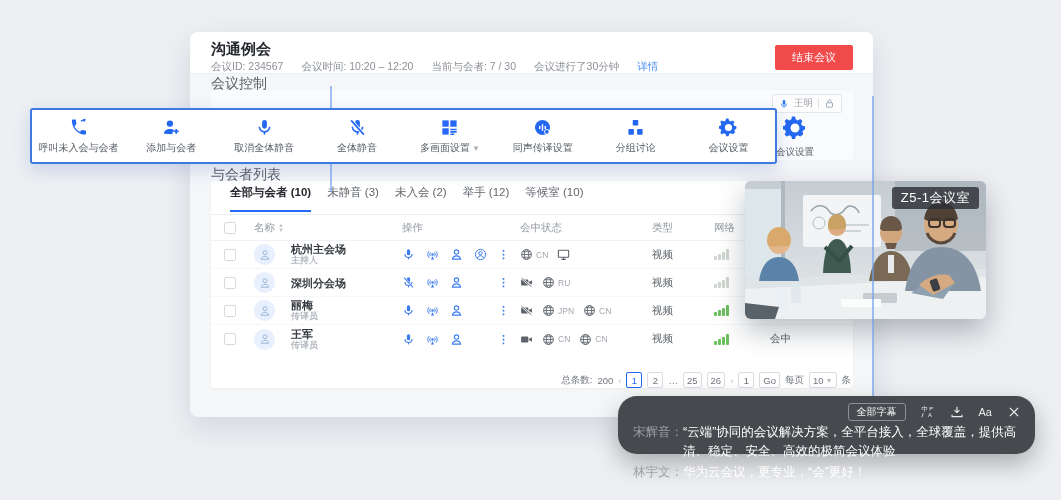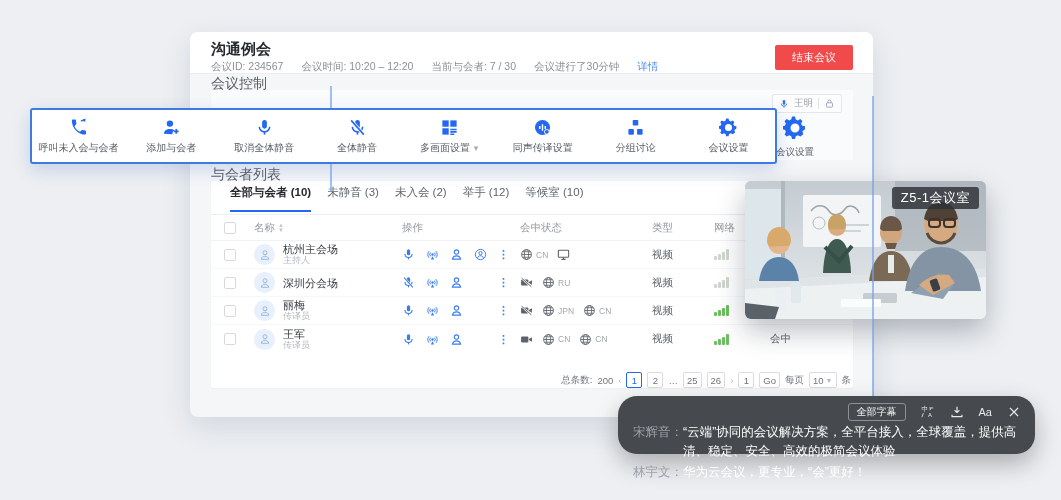--- a/index.html
+++ b/index.html
@@ -63,21 +63,21 @@
   .search-sel .scaret { margin-left:auto; font-size:8px; color:#b8bcc2; }
 
   .tgrid { display:grid; grid-template-columns:30px 148px 118px 132px 62px 56px 70px; align-items:center;
            padding:0 13px; }
   .thead { height:26px; border-bottom:1px solid #f1f2f5; }
   .thead .th { font-size:10.5px; color:#959aa1; }
   .sortcarets { display:inline-flex; flex-direction:column; margin-left:3px; vertical-align:middle; line-height:5px; }
   .sortcarets span { font-size:6px; color:#c2c6cc; }
   .trow { height:28px; border-bottom:1px solid #f6f7f9; }
   .cb { width:12px; height:12px; border:1px solid #d6dae0; border-radius:2px; background:#fff; cursor:pointer; }
-  .namecell { display:flex; align-items:center; gap:8px; }
+  .namecell { display:flex; align-items:center; gap:16px;font-weight:bold; }
   .avatar { width:21px; height:21px; border-radius:50%; background:#e7f0fc; display:flex; align-items:center;
             justify-content:center; color:#9db9dd; }
   .avatar svg { width:12px; height:12px; }
   .nstack .nm { font-size:11px; color:#363b42; line-height:12px; }
   .nstack .role { font-size:9px; color:#b3b8bf; line-height:11px; }
   .ops { display:grid; grid-template-columns:24px 24px 24px 24px 16px; align-items:center; }
   .ops svg { width:13px; height:13px; color:#3b7cf0; cursor:pointer; }
   .dots { color:#3b7cf0; font-size:11px; letter-spacing:0; font-weight:bold; cursor:pointer; }
   .statuscell { display:flex; align-items:center; gap:9px; }
   .statuscell svg { width:13px; height:13px; color:#5d636b; }

